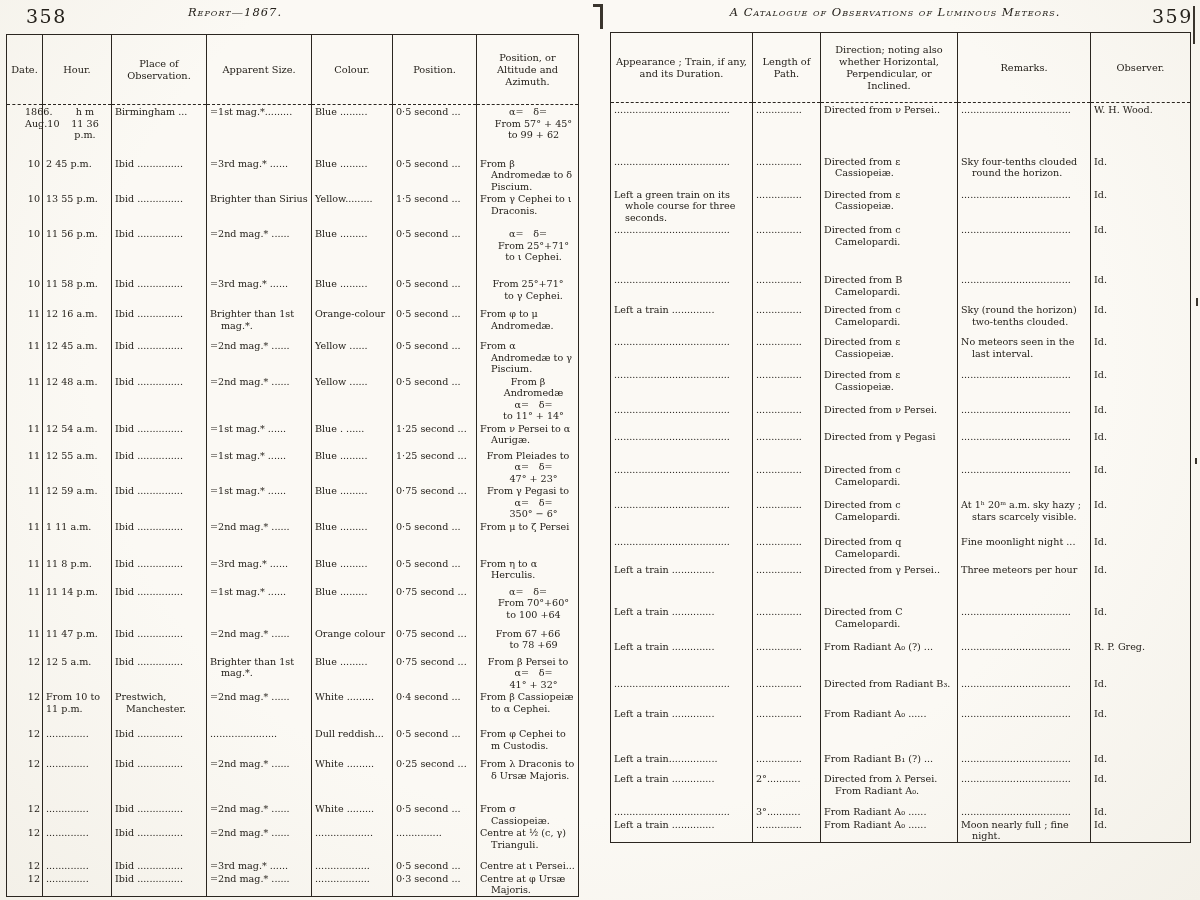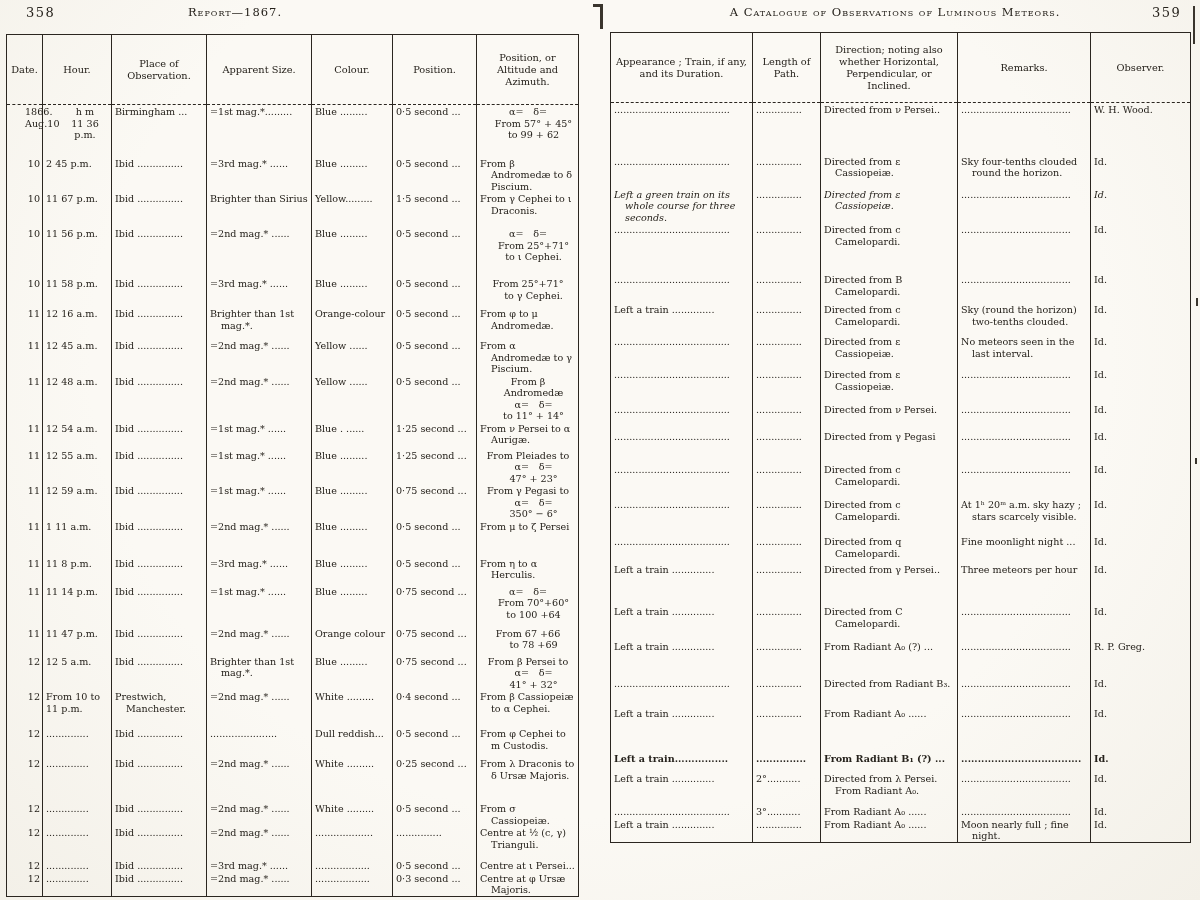--- a/index.html
+++ b/index.html
@@ -3,22 +3,22 @@
 <meta charset="utf-8">
 <style>
   html,body{margin:0;padding:0;}
   body{
     width:1200px;height:900px;position:relative;overflow:hidden;
     background:#faf8f2;
     background-image:radial-gradient(ellipse at 50% 40%, #fbf9f4 60%, #f3f0e8 100%);
     font-family:"DejaVu Serif","Liberation Serif",serif;
     color:#25211b;
   }
-  .pgnum{position:absolute;top:5px;font-size:13px;letter-spacing:1.5px;text-align:center;}
-  .runtitle{position:absolute;top:5px;font-variant:small-caps;font-size:11.5px;letter-spacing:1px;text-align:center;white-space:nowrap;}
+  .pgnum{position:absolute;top:5px;font-size:19px;letter-spacing:1.5px;text-align:center;}
+  .runtitle{position:absolute;top:5px;font-variant:small-caps;font-size:11.5px;letter-spacing:1px;text-align:center;white-space:nowrap;font-style:italic;}
   table{position:absolute;border-collapse:collapse;table-layout:fixed;border:1.6px solid #2b2620;background:transparent;}
   #left-table{left:6px;top:34px;width:572px;}
   #right-table{left:610px;top:32px;width:580px;}
   thead tr{height:70px;}
   th{
     font-weight:normal;font-size:9.8px;line-height:12px;text-align:center;vertical-align:middle;
     white-space:pre-line;padding:3px 2px;border-bottom:1.6px dashed #2b2620;
   }
   th+th, td+td{border-left:1px solid #2b2620;}
   td{
@@ -91,21 +91,21 @@
         <td class="c0">10</td>
         <td class="c1">2 45  p.m.</td>
         <td class="c2">Ibid ...............</td>
         <td class="c3">=3rd mag.*  ......</td>
         <td class="c4">Blue  .........</td>
         <td class="c5">0·5 second  ...</td>
         <td class="c6">From β Andromedæ to δ Piscium.</td>
       </tr>
       <tr style="height: 35px;">
         <td class="c0">10</td>
-        <td class="c1">11 67  p.m.</td>
+        <td class="c1">13 55  p.m.</td>
         <td class="c2">Ibid ...............</td>
         <td class="c3">Brighter than Sirius</td>
         <td class="c4">Yellow.........</td>
         <td class="c5">1·5 second  ...</td>
         <td class="c6">From γ Cephei to ι Draconis.</td>
       </tr>
       <tr style="height: 50px;">
         <td class="c0">10</td>
         <td class="c1">11 56  p.m.</td>
         <td class="c2">Ibid ...............</td>
@@ -332,21 +332,21 @@
         <td class="c3">....................................</td>
         <td class="c4">W. H. Wood.</td>
       </tr>
       <tr style="height: 33px;">
         <td class="c0">......................................</td>
         <td class="c1">...............</td>
         <td class="c2">Directed from ε Cassiopeiæ.</td>
         <td class="c3">Sky four-tenths clouded round the horizon.</td>
         <td class="c4">Id.</td>
       </tr>
-      <tr style="height: 35px; font-style: italic;">
+      <tr style="height: 35px;">
         <td class="c0">Left a green train on its whole course for three seconds.</td>
         <td class="c1">...............</td>
         <td class="c2">Directed from ε Cassiopeiæ.</td>
         <td class="c3">....................................</td>
         <td class="c4">Id.</td>
       </tr>
       <tr style="height: 50px;">
         <td class="c0">......................................</td>
         <td class="c1">...............</td>
         <td class="c2">Directed from c Camelopardi.</td>
@@ -444,21 +444,21 @@
         <td class="c3">....................................</td>
         <td class="c4">Id.</td>
       </tr>
       <tr style="height: 45px;">
         <td class="c0">Left a train   ..............</td>
         <td class="c1">...............</td>
         <td class="c2">From Radiant A₀  ......</td>
         <td class="c3">....................................</td>
         <td class="c4">Id.</td>
       </tr>
-      <tr style="height: 20px; font-weight: bold;">
+      <tr style="height: 20px;">
         <td class="c0">Left a train................</td>
         <td class="c1">...............</td>
         <td class="c2">From Radiant B₁ (?) ...</td>
         <td class="c3">....................................</td>
         <td class="c4">Id.</td>
       </tr>
       <tr style="height: 33px;">
         <td class="c0">Left a train   ..............</td>
         <td class="c1">2°...........</td>
         <td class="c2">Directed from λ Persei. From Radiant A₀.</td>

